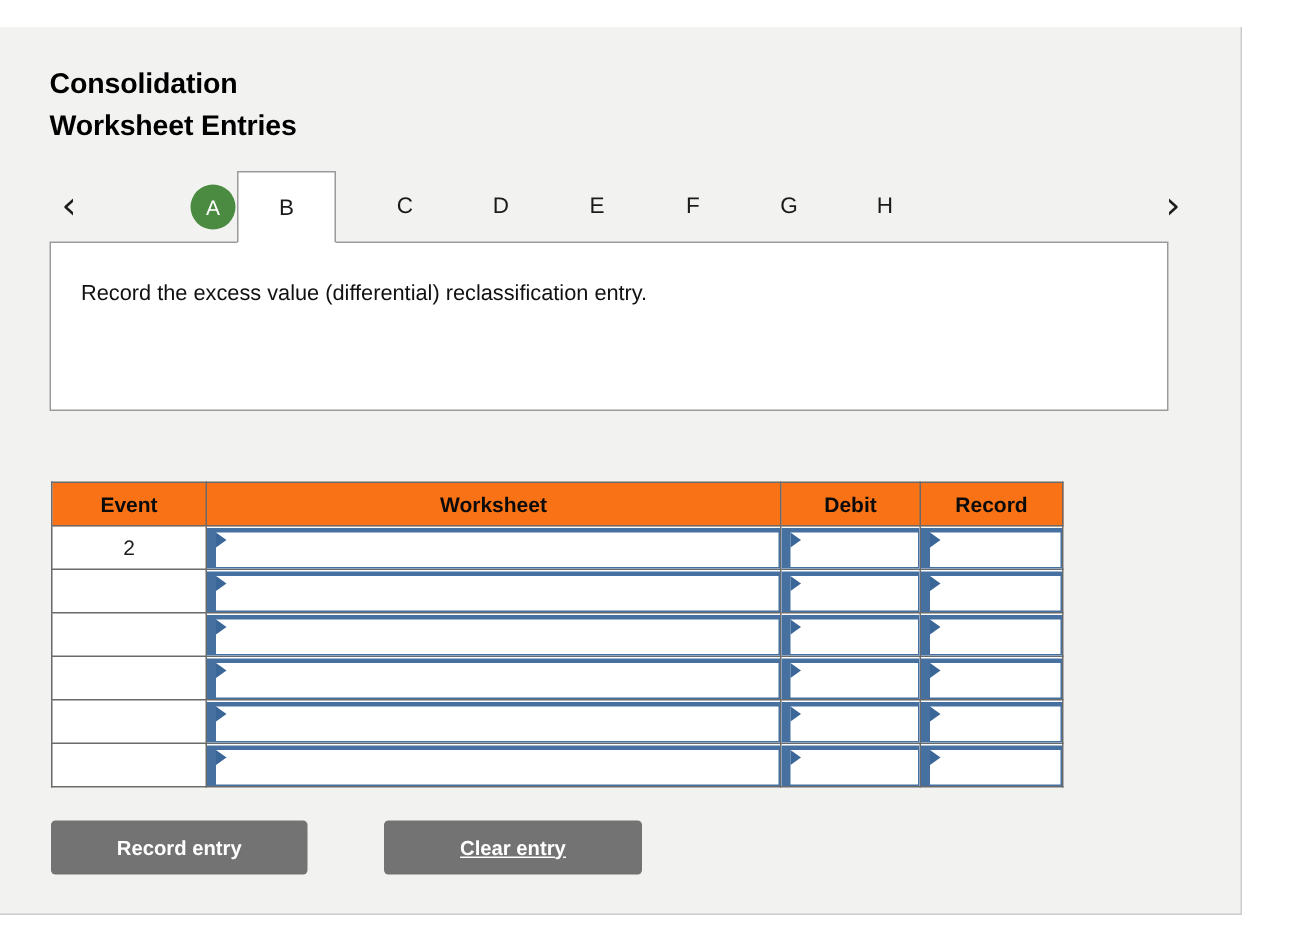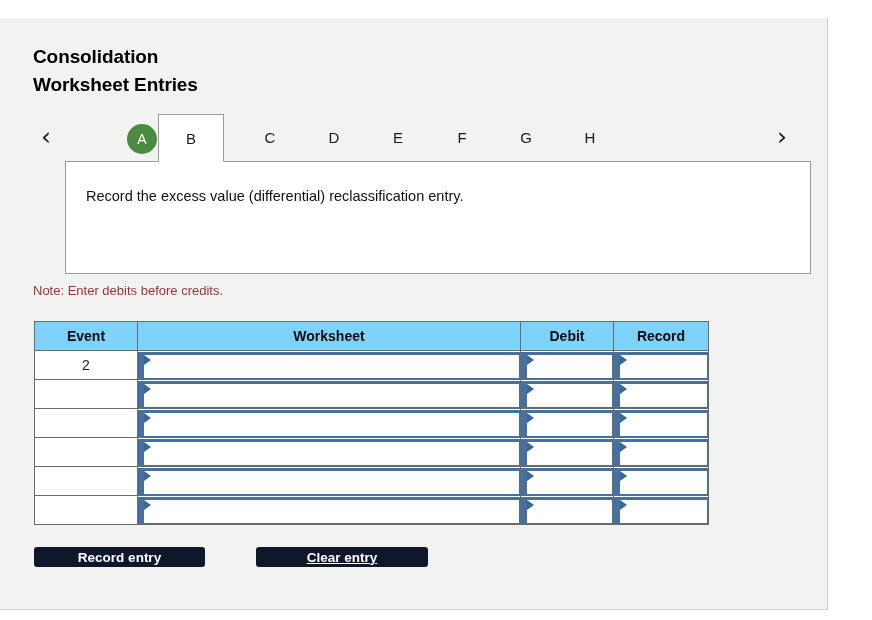--- a/index.html
+++ b/index.html
@@ -98,21 +98,20 @@
   .desc-box {
     position: absolute;
     left: 33px;
     top: 143px;
     width: 746px;
     height: 113px;
     background: #ffffff;
     border: 1px solid #9a9a9a;
     box-sizing: border-box;
     z-index: 2;
-    margin-left: 32px;
   }
   .desc-text {
     position: absolute;
     left: 20px;
     top: 24px;
     right: 18px;
     font-size: 14.5px;
     color: #111111;
     line-height: 20px;
   }
@@ -127,21 +126,21 @@
 
   
   .entry-table {
     position: absolute;
     left: 34px;
     top: 303px;
     border-collapse: collapse;
     table-layout: fixed;
   }
   .entry-table th {
-    background: #7dd3fc;
+    background: #f97316;
     border: 1px solid #6a6a6a;
     font-size: 14px;
     font-weight: bold;
     color: #0b0b0b;
     height: 28px;
     padding: 0;
     text-align: center;
   }
   .entry-table td {
     border: 1px solid #6a6a6a;
@@ -181,27 +180,27 @@
     width: 0;
     height: 0;
     border-top: 5px solid transparent;
     border-bottom: 5px solid transparent;
     border-left: 7px solid #3a6698;
   }
 
   
   .btn {
     position: absolute;
-    background: #0f172a;
+    background: #737373;
     color: #ffffff;
     font-size: 13.5px;
     font-weight: bold;
     border: none;
     border-radius: 3px;
-    height: 20px;
+    height: 36px;
     cursor: pointer;
     font-family: "Liberation Sans", sans-serif;
     text-align: center;
     padding: 0;
   }
   #btn-record { left: 34px;  top: 529px; width: 171px; }
   #btn-clear  { left: 256px; top: 529px; width: 172px; text-decoration: underline; }
   #btn-view   { left: 556px; top: 529px; width: 239px; }
 </style>
 </head>
@@ -230,21 +229,20 @@
       <div class="tab" style="left:461px; width:64px;">G</div>
       <div class="tab" style="left:525px; width:64px;">H</div>
 
       <div class="tab-arrow next">›</div>
     </div>
 
     <div class="desc-box">
       <div class="desc-text">Record the excess value (differential) reclassification entry.</div>
     </div>
 
-    <div class="note">Note: Enter debits before credits.</div>
 
     <table class="entry-table">
       <colgroup>
         <col class="col-event">
           <col class="col-acct">
           <col class="col-debit">
           <col class="col-credit">
       </colgroup>
       <thead>
         <tr>

